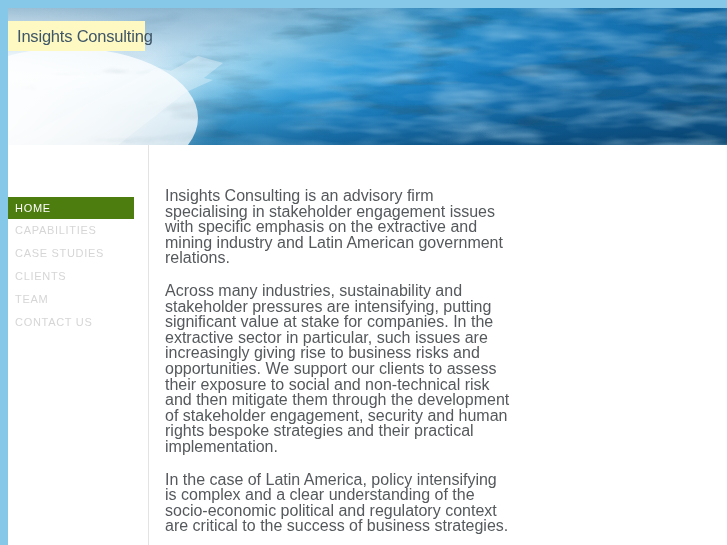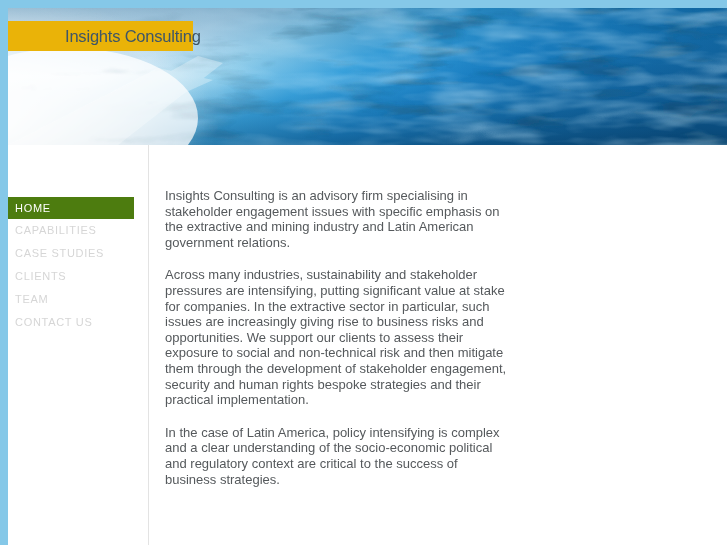--- a/index.html
+++ b/index.html
@@ -54,25 +54,24 @@
     height: 137px;
   }
 
   
   #logo-plate {
     position: absolute;
     left: 8px;
     top: 21px;
     width: 137px;
     height: 30px;
-    background: #eab308;
+    background: #fef9c3;
     display: flex;
     align-items: center;
     z-index: 5;
-    padding-left: 48px;
   }
   #logo-text {
     font-family: "Liberation Sans", sans-serif;
     font-size: 16.5px;
     letter-spacing: -0.2px;
     color: #3f5667;
     padding-left: 9px;
     white-space: nowrap;
     line-height: 1;
   }
@@ -133,21 +132,21 @@
   
   #body-copy {
     position: absolute;
     left: 157px;
     top: 43px;
     width: 345px;
   }
   #body-copy p {
     margin: 0 0 17px 0;
     font-family: "Liberation Sans", sans-serif;
-    font-size: 13px;
+    font-size: 16px;
     line-height: 15.6px;
     color: #55595c;
   }
   #body-copy p:last-child {
     margin-bottom: 0;
   }
 </style>
 </head>
 <body>
 

